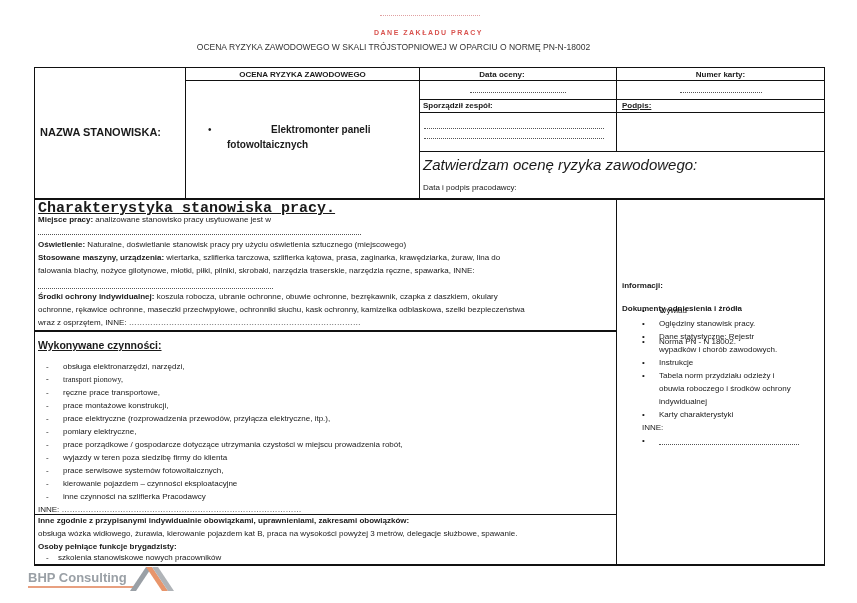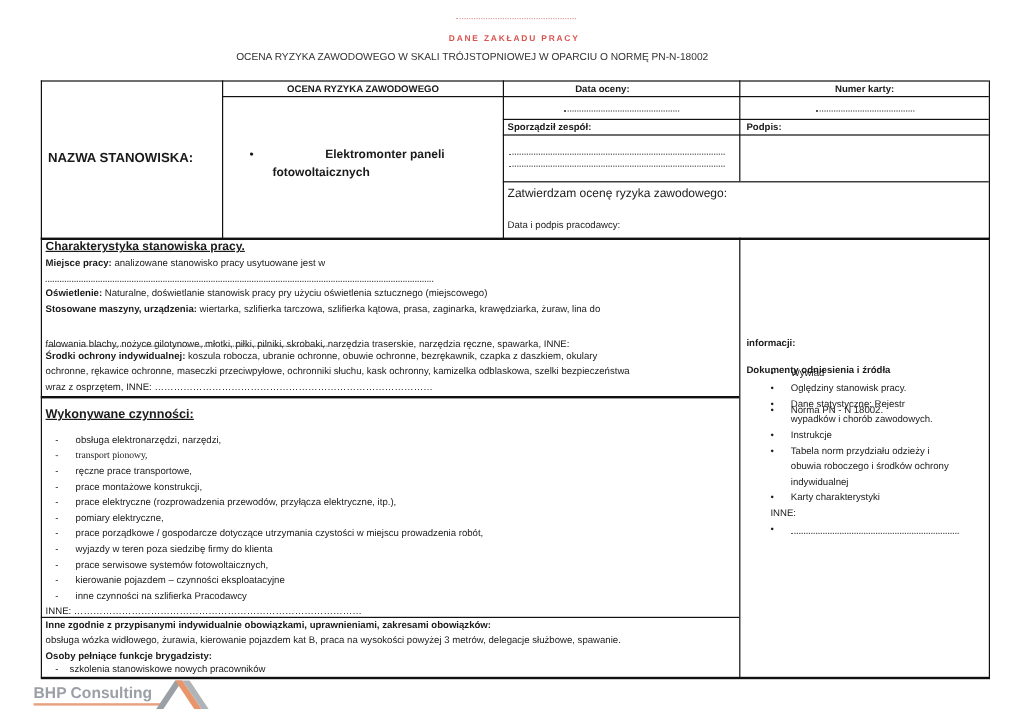--- a/index.html
+++ b/index.html
@@ -49,33 +49,33 @@
 <div class="t b" style="left:186px;top:70px;width:233px;text-align:center;font-size:8px;">OCENA RYZYKA ZAWODOWEGO</div>
 <div class="t" style="left:208px;top:124px;font-size:10px;">•</div>
 <div class="t b" style="left:227px;top:124px;font-size:10px;padding-left:44px;">Elektromonter paneli</div>
 <div class="t b" style="left:227px;top:139px;font-size:10px;">fotowoltaicznych</div>
 
 <div class="t b" style="left:404px;top:70px;width:196px;text-align:center;font-size:8px;">Data oceny:</div>
 <div class="t b" style="left:617px;top:70px;width:207px;text-align:center;font-size:8px;">Numer karty:</div>
 <div class="dots" style="left:470px;top:92px;width:96px;"></div>
 <div class="dots" style="left:680px;top:92px;width:82px;"></div>
 <div class="t b" style="left:423px;top:101px;font-size:8px;">Sporządził zespół:</div>
-<div class="t b" style="left:622px;top:101px;font-size:8px;">Podpis:</div>
+<div class="t b" style="left:622px;top:101px;font-size:8px;text-decoration:underline;">Podpis:</div>
 <div class="dots" style="left:424px;top:128px;width:180px;"></div>
 <div class="dots" style="left:424px;top:138px;width:180px;"></div>
 <div class="abs" style="left:617px;top:113px;width:207px;height:38px;"></div>
-<div class="t" style="left:423px;top:156px;font-size:10px;">Zatwierdzam ocenę ryzyka zawodowego:</div>
+<div class="t" style="left:423px;top:156px;font-size:15px;font-style:italic;">Zatwierdzam ocenę ryzyka zawodowego:</div>
 <div class="t" style="left:423px;top:183px;font-size:8px;">Data i podpis pracodawcy:</div>
 
-<div class="t b" style="left:38px;top:200px;font-size:10px;text-decoration:underline;">Charakterystyka stanowiska pracy.</div>
+<div class="t b" style="left:38px;top:200px;font-size:15px;text-decoration:underline;font-family:Liberation Mono, monospace;">Charakterystyka stanowiska pracy.</div>
 <div class="t" style="left:38px;top:215px;font-size:8px;"><span class="b">Miejsce pracy:</span><span> analizowane stanowisko pracy usytuowane jest w</span></div>
 <div class="dots" style="left:38px;top:234px;width:323px;"></div>
 <div class="t" style="left:38px;top:240px;font-size:8px;"><span class="b">Oświetlenie:</span><span> Naturalne, doświetlanie stanowisk pracy pry użyciu oświetlenia sztucznego (miejscowego)</span></div>
 <div class="t" style="left:38px;top:253px;font-size:8px;"><span class="b">Stosowane maszyny, urządzenia:</span><span> wiertarka, szlifierka tarczowa, szlifierka kątowa, prasa, zaginarka, krawędziarka, żuraw, lina do</span></div>
-<div class="t" style="left:38px;top:266px;font-size:8px;margin-top:16px;">falowania blachy, nożyce gilotynowe, młotki, piłki, pilniki, skrobaki, narzędzia traserskie, narzędzia ręczne, spawarka, INNE:</div>
+<div class="t" style="left:38px;top:266px;font-size:8px;">falowania blachy, nożyce gilotynowe, młotki, piłki, pilniki, skrobaki, narzędzia traserskie, narzędzia ręczne, spawarka, INNE:</div>
 <div class="dots" style="left:38px;top:288px;width:235px;"></div>
 <div class="t" style="left:38px;top:292px;font-size:8px;"><span class="b">Środki ochrony indywidualnej:</span><span> koszula robocza, ubranie ochronne, obuwie ochronne, bezrękawnik, czapka z daszkiem, okulary</span></div>
 <div class="t" style="left:38px;top:305px;font-size:8px;">ochronne, rękawice ochronne, maseczki przeciwpyłowe, ochronniki słuchu, kask ochronny, kamizelka odblaskowa, szelki bezpieczeństwa</div>
 <div class="t" style="left:38px;top:318px;font-size:8px;">wraz z osprzętem, INNE: ……………………………………………………………………………</div>
 
 <div class="t b" style="left:38px;top:339px;font-size:10.5px;text-decoration:underline;">Wykonywane czynności:</div>
 <ul class="reset">
   <li class="t" style="left:46px;top:362px;font-size:8px;"><span style="display:inline-block;width:17px;">-</span><span>obsługa elektronarzędzi, narzędzi,</span></li>
   <li class="t" style="left:46px;top:375px;font-size:8px;font-family:Liberation Serif, serif;"><span style="display:inline-block;width:17px;">-</span><span>transport pionowy,</span></li>
   <li class="t" style="left:46px;top:388px;font-size:8px;"><span style="display:inline-block;width:17px;">-</span><span>ręczne prace transportowe,</span></li>

